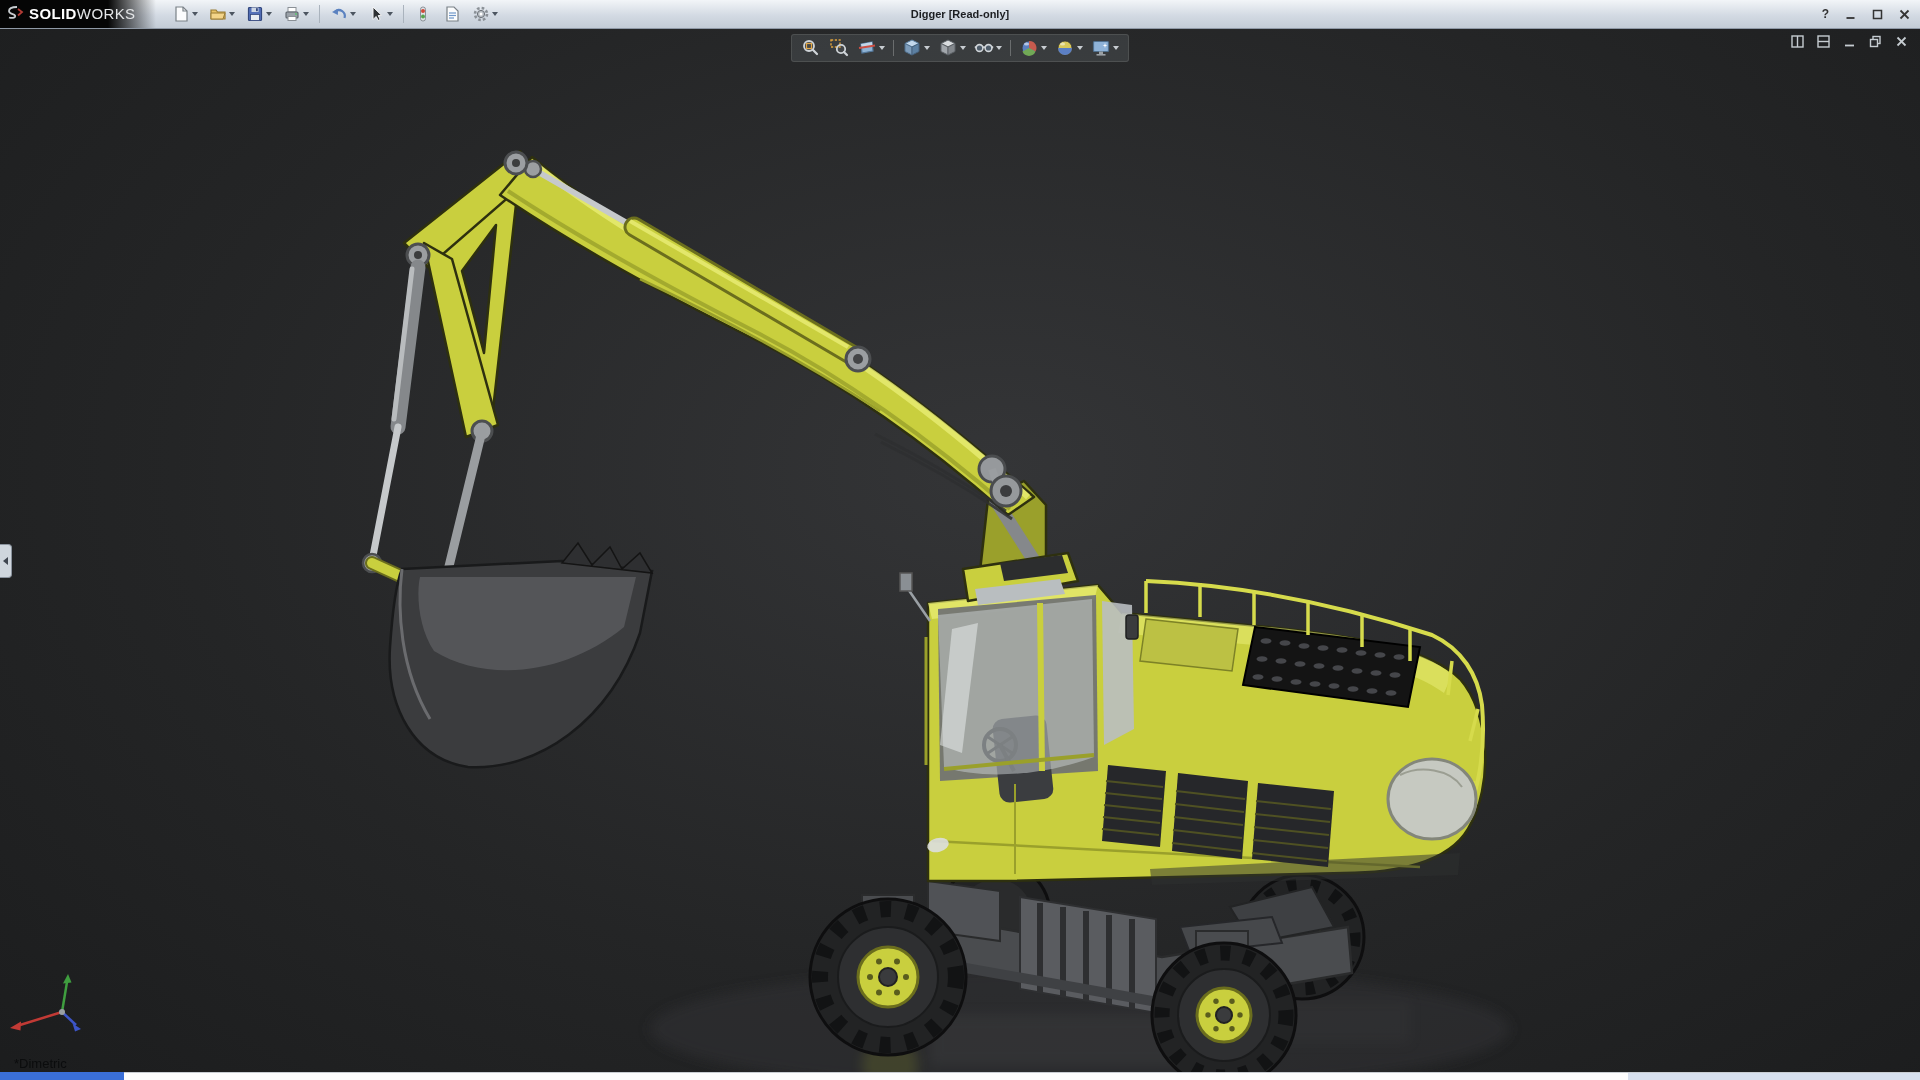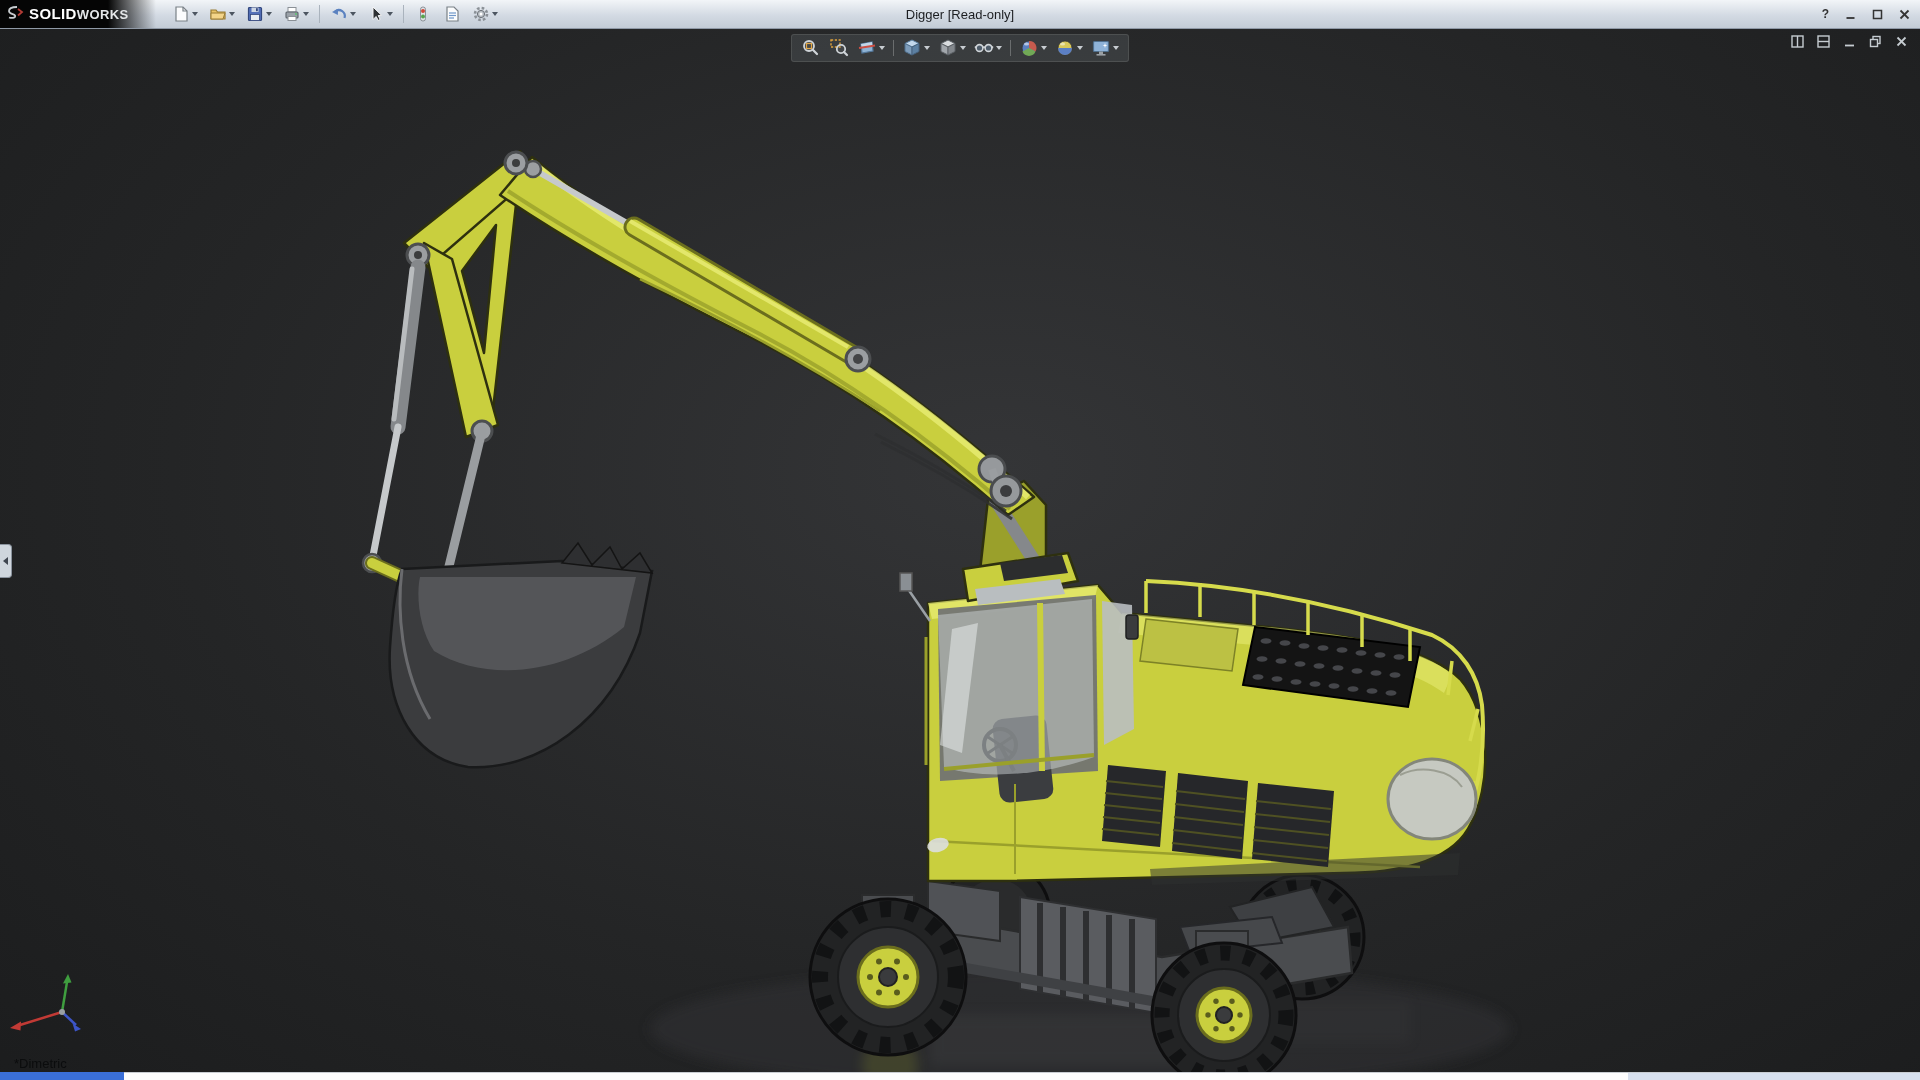--- a/index.html
+++ b/index.html
@@ -7,29 +7,29 @@
   .app{width:1920px;height:1080px;display:flex;flex-direction:column;}
 
   
   .titlebar{position:relative;height:29px;flex:0 0 29px;
     background:linear-gradient(#f2f5f8,#d3dae3 55%,#c3ccd6);
     border-bottom:1px solid #8f99a6;box-sizing:border-box;}
   .brand{position:absolute;left:0;top:0;width:158px;height:28px;
     background:linear-gradient(90deg,#050505 0 108px,rgba(5,5,5,0) 156px);
     display:flex;align-items:center;gap:5px;padding-left:6px;box-sizing:border-box;}
   .brand-bold{color:#fff;font-weight:bold;font-size:15px;letter-spacing:.4px;}
-  .brand-light{color:#e4e6e8;font-weight:bold;font-size:13px;letter-spacing:.4px;}
+  .brand-light{color:#e4e6e8;font-weight:normal;font-size:15px;letter-spacing:.4px;}
   .main-toolbar{position:absolute;left:168px;top:2px;height:24px;display:flex;align-items:center;gap:3px;}
   .tb{display:flex;align-items:center;gap:2px;height:23px;padding:1px 3px;background:transparent;
     border:1px solid transparent;border-radius:2px;cursor:default;}
   .caret{width:0;height:0;border-left:3.5px solid transparent;border-right:3.5px solid transparent;
     border-top:4px solid #4c5560;}
   .tb-sep{width:1px;height:18px;background:#aab3bd;margin:0 3px;}
   .win-title{position:absolute;left:50%;top:50%;transform:translate(-50%,-50%);
-    font-size:13px;color:#1c1e21;white-space:nowrap;}
+    font-size:11px;color:#1c1e21;white-space:nowrap;font-weight:bold;}
   .win-controls{position:absolute;right:8px;top:0;height:28px;display:flex;align-items:center;gap:12px;}
   .wc{background:transparent;border:0;padding:2px;display:flex;align-items:center;cursor:default;}
   .help-glyph{font-size:12px;font-weight:bold;color:#333;}
 
   
   .viewport{position:relative;height:1043px;flex:0 0 1043px;overflow:hidden;
     background:radial-gradient(ellipse 1500px 950px at 52% 42%, #343537 0%, #242526 55%, #1a1b1c 100%);}
   .model{position:absolute;left:0;top:0;}
 
   

